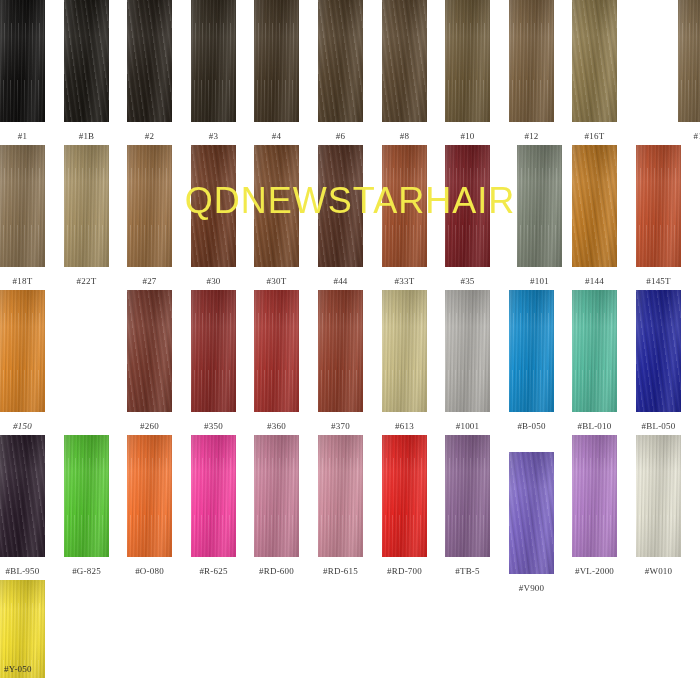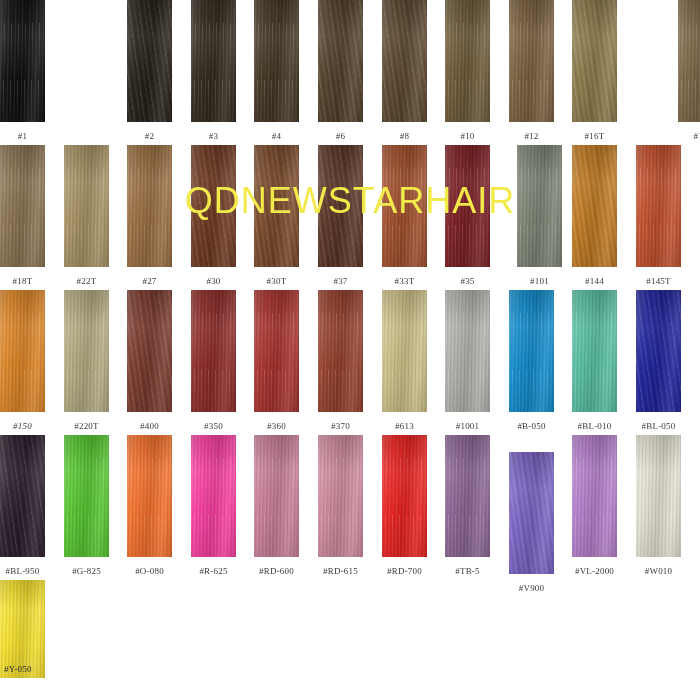--- a/index.html
+++ b/index.html
@@ -142,20 +142,29 @@
   <div class="color-row" id="row-1">
       <div class="swatch-cell" style="left: 0px;">
         <div class="swatch" style="background: rgb(16, 15, 14);">
           <div class="base" style="background: rgb(16, 15, 14);"></div>
           <div class="fibers v"></div>
           <div class="sheen"></div>
           <div class="vshade"></div>
         </div>
         <div class="swatch-label">#1</div>
       </div>
+      <div class="swatch-cell" style="left: 64px;">
+        <div class="swatch" style="background: rgb(29, 26, 21);">
+          <div class="base" style="background: rgb(29, 26, 21);"></div>
+          <div class="fibers d"></div>
+          <div class="sheen"></div>
+          <div class="vshade"></div>
+        </div>
+        <div class="swatch-label">#1B</div>
+      </div>
       <div class="swatch-cell" style="left: 127px;">
         <div class="swatch" style="background: rgb(38, 32, 25);">
           <div class="base" style="background: rgb(38, 32, 25);"></div>
           <div class="fibers d"></div>
           <div class="sheen"></div>
           <div class="vshade"></div>
         </div>
         <div class="swatch-label">#2</div>
       </div>
       <div class="swatch-cell" style="left: 191px;">
@@ -277,21 +286,21 @@
         </div>
         <div class="swatch-label">#30T</div>
       </div>
       <div class="swatch-cell" style="left: 318px;">
         <div class="swatch" style="background: rgb(90, 53, 38);">
           <div class="base" style="background: rgb(90, 53, 38);"></div>
           <div class="fibers d"></div>
           <div class="sheen"></div>
           <div class="vshade"></div>
         </div>
-        <div class="swatch-label">#37</div>
+        <div class="swatch-label">#44</div>
       </div>
       <div class="swatch-cell" style="left: 382px;">
         <div class="swatch" style="background: rgb(161, 79, 44);">
           <div class="base" style="background: rgb(161, 79, 44);"></div>
           <div class="fibers v"></div>
           <div class="sheen"></div>
           <div class="vshade"></div>
         </div>
         <div class="swatch-label">#33T</div>
       </div>
@@ -335,37 +344,28 @@
   <div class="color-row" id="row-3">
       <div class="swatch-cell" style="left: 0px; font-style: italic;">
         <div class="swatch" style="background: rgb(221, 133, 38);">
           <div class="base" style="background: rgb(221, 133, 38);"></div>
           <div class="fibers v"></div>
           <div class="sheen"></div>
           <div class="vshade"></div>
         </div>
         <div class="swatch-label">#150</div>
       </div>
-      <div class="swatch-cell" style="left: 64px;">
-        <div class="swatch" style="background: rgb(180, 172, 130);">
-          <div class="base" style="background: rgb(180, 172, 130);"></div>
-          <div class="fibers v"></div>
-          <div class="sheen"></div>
-          <div class="vshade"></div>
-        </div>
-        <div class="swatch-label">#220T</div>
-      </div>
       <div class="swatch-cell" style="left: 127px;">
         <div class="swatch" style="background: rgb(122, 58, 45);">
           <div class="base" style="background: rgb(122, 58, 45);"></div>
           <div class="fibers d"></div>
           <div class="sheen"></div>
           <div class="vshade"></div>
         </div>
-        <div class="swatch-label">#400</div>
+        <div class="swatch-label">#260</div>
       </div>
       <div class="swatch-cell" style="left: 191px;">
         <div class="swatch" style="background: rgb(142, 44, 40);">
           <div class="base" style="background: rgb(142, 44, 40);"></div>
           <div class="fibers v"></div>
           <div class="sheen"></div>
           <div class="vshade"></div>
         </div>
         <div class="swatch-label">#350</div>
       </div>

